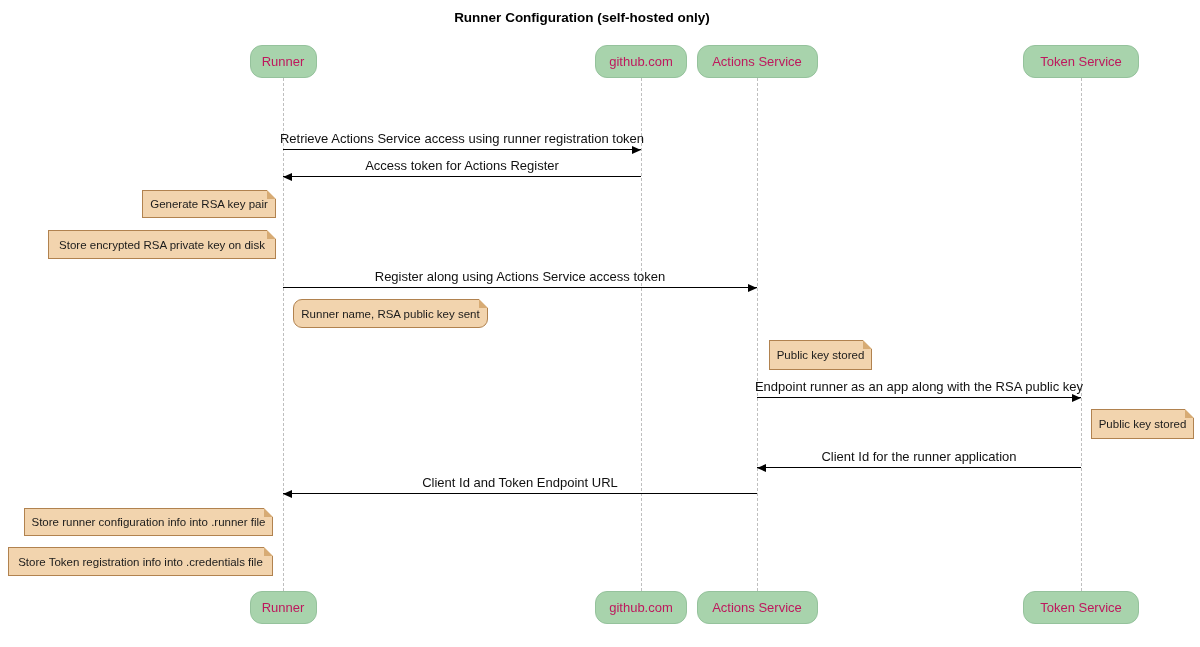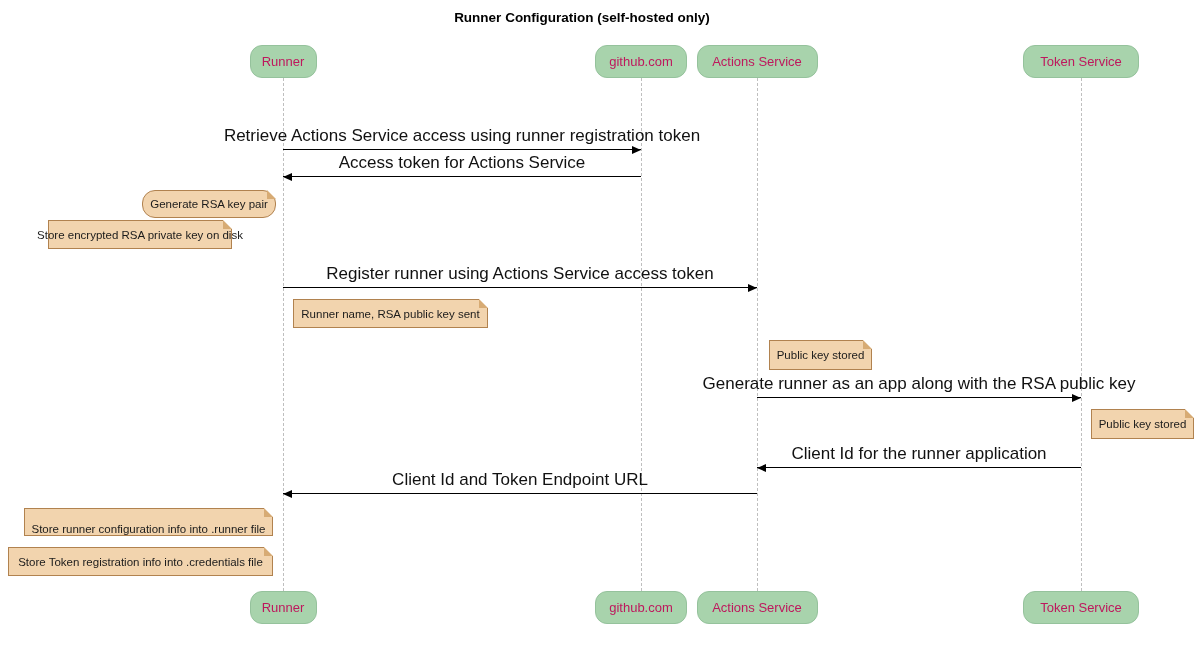--- a/index.html
+++ b/index.html
@@ -65,21 +65,21 @@
   .msg .line {
     position:absolute;
     left:0; right:0; top:0;
     height:1px;
     background:#000000;
   }
   .msg .label {
     position:absolute;
     left:50%; bottom:3px;
     transform:translateX(-50%);
-    font-size:17px;
+    font-size:13px;
     white-space:nowrap;
     color:#111111;
   }
   .msg .head {
     position:absolute;
     width:0; height:0;
     top:-3.5px;
     border-top:4px solid transparent;
     border-bottom:4px solid transparent;
   }
@@ -112,60 +112,60 @@
     </div>
     <div class="participant" style="left: 696.5px; top: 591px; width: 121px; height: 33px;">
       <span>Actions Service</span>
     </div>
     <div class="participant" style="left: 1023px; top: 45px; width: 116px; height: 33px;">
       <span>Token Service</span>
     </div>
     <div class="participant" style="left: 1023px; top: 591px; width: 116px; height: 33px;">
       <span>Token Service</span>
     </div>
-    <div class="note" style="left: 142px; top: 190px; width: 134px; height: 28px; border-radius: 13px;">
+    <div class="note" style="left: 142px; top: 190px; width: 134px; height: 28px;">
       <span>Generate RSA key pair</span>
     </div>
-    <div class="note" style="left: 48px; top: 220px; width: 184px; height: 29px;">
+    <div class="note" style="left: 48px; top: 230px; width: 228px; height: 29px;">
       <span>Store encrypted RSA private key on disk</span>
     </div>
-    <div class="note" style="left: 293px; top: 299px; width: 195px; height: 29px;">
+    <div class="note" style="left: 293px; top: 299px; width: 195px; height: 29px; border-radius: 9px;">
       <span>Runner name, RSA public key sent</span>
     </div>
     <div class="note" style="left: 769px; top: 340px; width: 103px; height: 30px;">
       <span>Public key stored</span>
     </div>
     <div class="note" style="left: 1091px; top: 409px; width: 103px; height: 30px;">
       <span>Public key stored</span>
     </div>
-    <div class="note" style="left: 24px; top: 508px; width: 249px; height: 28px; align-items: flex-end;">
+    <div class="note" style="left: 24px; top: 508px; width: 249px; height: 28px;">
       <span>Store runner configuration info into .runner file</span>
     </div>
     <div class="note" style="left: 8px; top: 547px; width: 265px; height: 29px;">
       <span>Store Token registration info into .credentials file</span>
     </div>
     <div class="msg" style="left: 283px; top: 149px; width: 358px;">
       <div class="line"></div>
       <div class="head right"></div>
       <div class="label">Retrieve Actions Service access using runner registration token</div>
     </div>
     <div class="msg" style="left: 283px; top: 176px; width: 358px;">
       <div class="line"></div>
       <div class="head left"></div>
-      <div class="label">Access token for Actions Service</div>
+      <div class="label">Access token for Actions Register</div>
     </div>
     <div class="msg" style="left: 283px; top: 287px; width: 474px;">
       <div class="line"></div>
       <div class="head right"></div>
-      <div class="label">Register runner using Actions Service access token</div>
+      <div class="label">Register along using Actions Service access token</div>
     </div>
     <div class="msg" style="left: 757px; top: 397px; width: 324px;">
       <div class="line"></div>
       <div class="head right"></div>
-      <div class="label">Generate runner as an app along with the RSA public key</div>
+      <div class="label">Endpoint runner as an app along with the RSA public key</div>
     </div>
     <div class="msg" style="left: 757px; top: 467px; width: 324px;">
       <div class="line"></div>
       <div class="head left"></div>
       <div class="label">Client Id for the runner application</div>
     </div>
     <div class="msg" style="left: 283px; top: 493px; width: 474px;">
       <div class="line"></div>
       <div class="head left"></div>
       <div class="label">Client Id and Token Endpoint URL</div>

